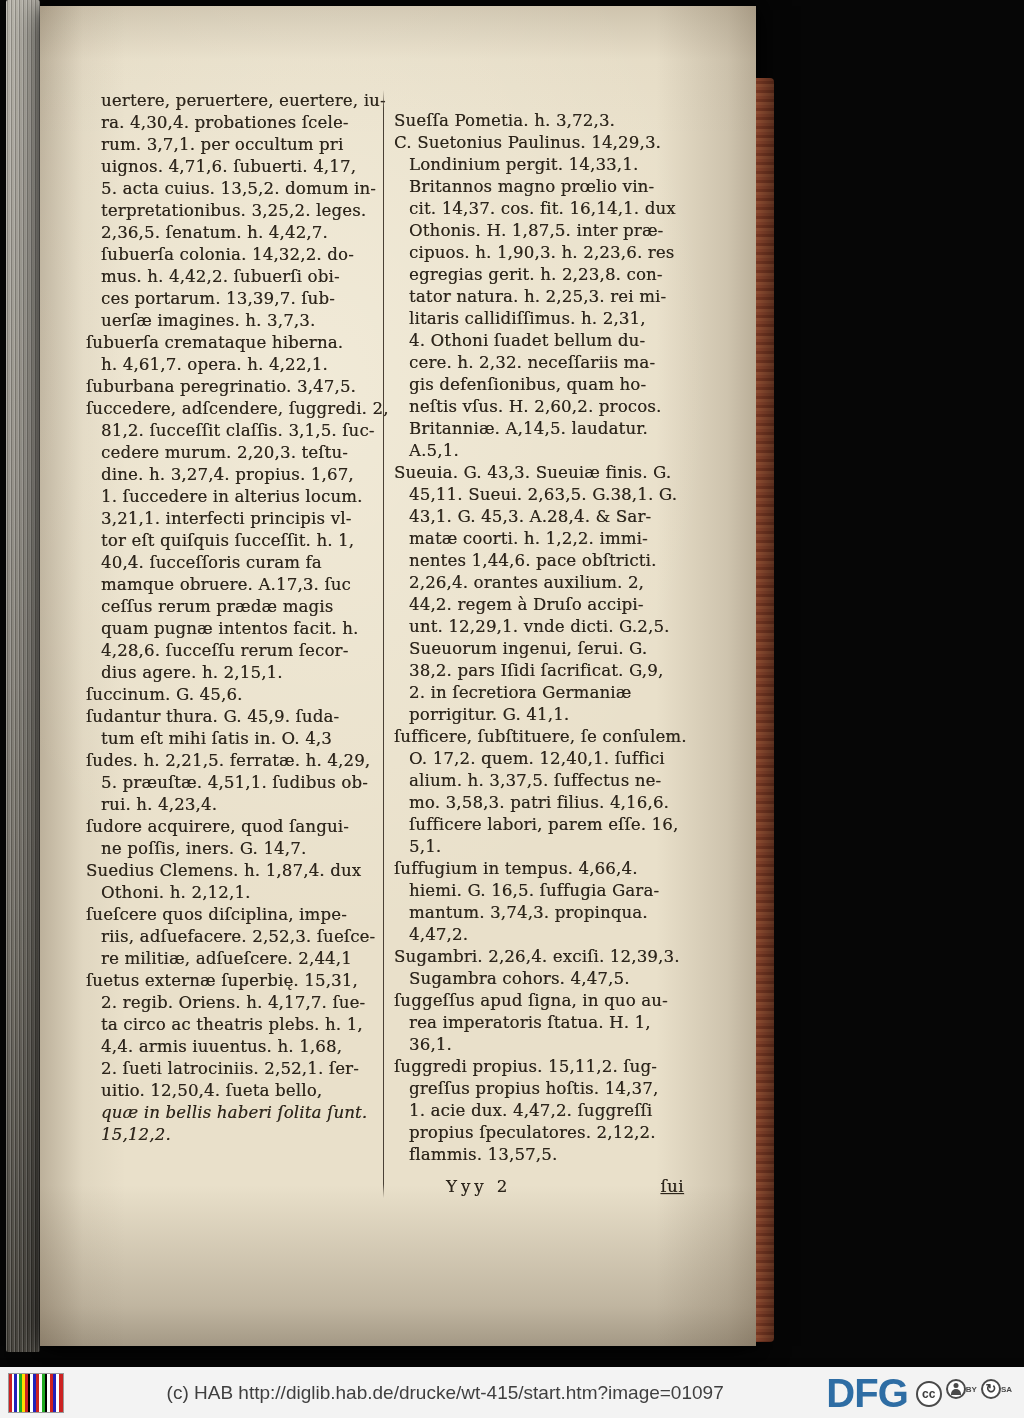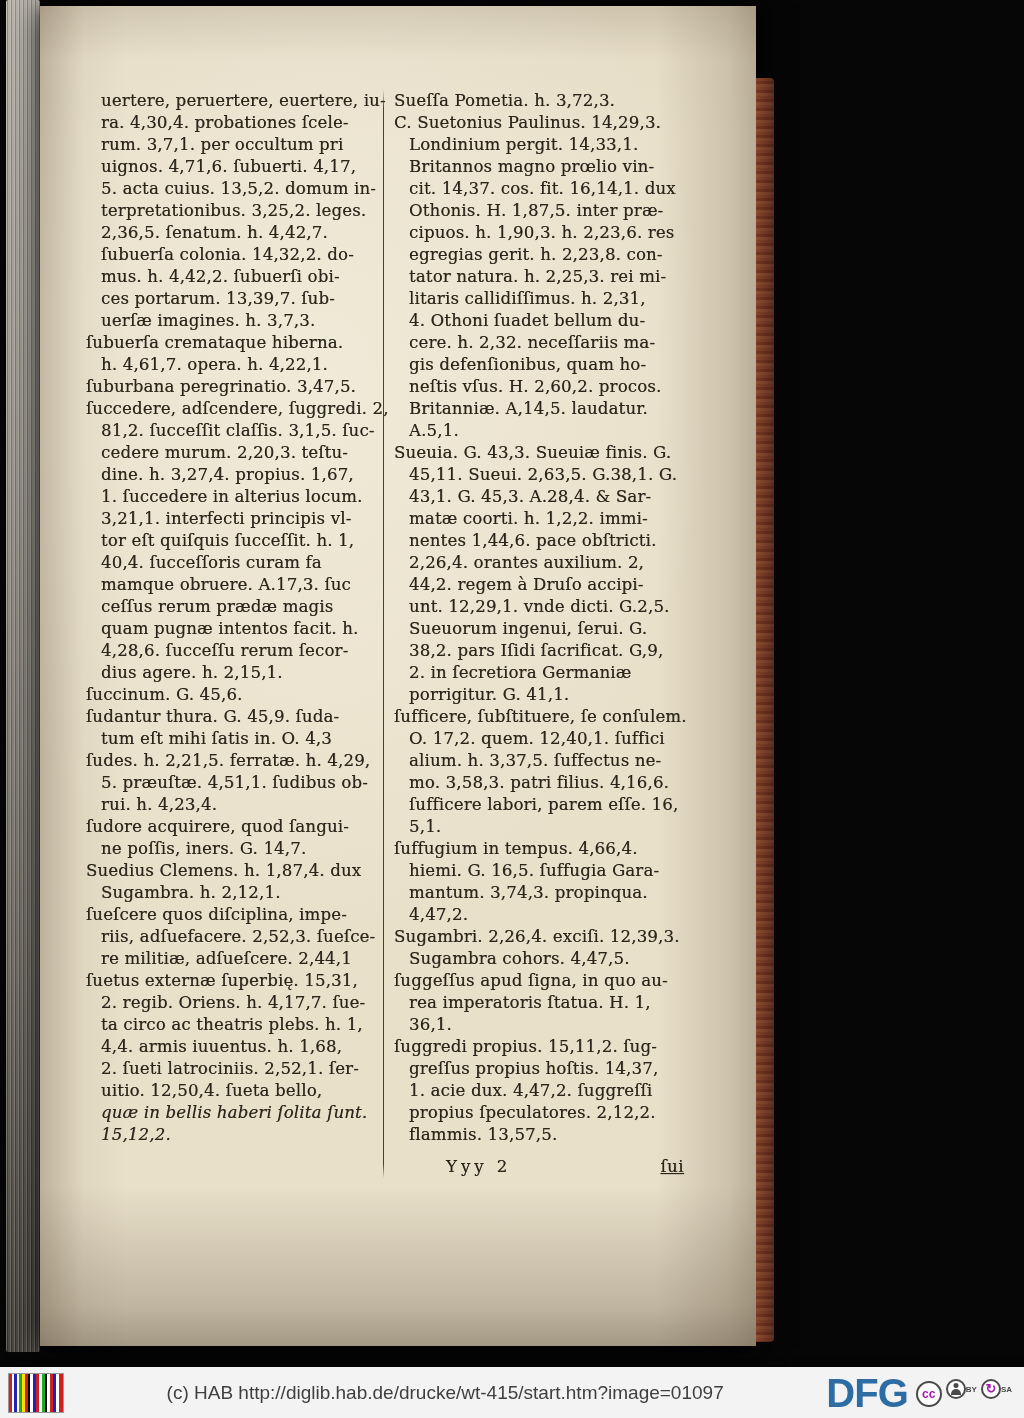--- a/index.html
+++ b/index.html
@@ -47,21 +47,21 @@
     display:flex;
     color:#2b241a;
     font-size:16.5px; line-height:22px;
     text-shadow:0.3px 0.3px 0.5px rgba(40,30,20,0.55);
   }
   .col-left { width:292px; }
   .divider {
     width:1px; margin:0 3px 0 5px;
     background:linear-gradient(180deg, rgba(74,65,54,0) 0, #4a4136 18px, #4a4136 calc(100% - 14px), rgba(74,65,54,0) 100%);
   }
-  .col-right-wrap { width:330px; padding-left:7px; }
+  .col-right-wrap { width:330px; padding-left:7px;margin-top:20px; }
   .tline { white-space:nowrap; letter-spacing:0.2px; }
   .tline.ind { padding-left:15px; }
   .tline.it { font-style:italic; }
 
   .sigrow {
     display:flex; justify-content:space-between;
     margin-top:10px; padding:0 40px 0 52px;gap:26px;
   }
   .sig { letter-spacing:4px; }
   .catch { letter-spacing:0.5px;text-decoration:underline; }
@@ -81,21 +81,21 @@
       #c22 27px 30px, #fff 30px 33px, #2a2 33px 36px, #000 36px 38px, #fff 38px 41px,
       #c22 41px 44px, #22b 44px 47px, #fff 47px 50px, #c22 50px 54px);
     border:1px solid #999;
   }
   .attr-text { flex:1; text-align:center; font-size:19px; color:#3f3f3f; }
   .logos { display:flex; align-items:center; gap:8px; margin-right:12px; flex:0 0 auto; }
   .dfg { font-size:40px; font-weight:bold; color:#2e6da4; letter-spacing:-1px; line-height:1; }
   .cc-group { display:flex; align-items:flex-start; gap:4px; }
   .cc-circle {
     border:2px solid #4a4a4a; border-radius:50%;
-    color:#a21caf; background:#fff;
+    color:#404040; background:#fff;
     display:flex; align-items:center; justify-content:center;
     font-weight:bold; box-sizing:border-box;
   }
   .cc-cc { width:26px; height:26px; font-size:12px; margin-top:2px; }
   .cc-small { width:20px; height:20px; font-size:11px; position:relative; }
   .cc-item { display:flex; flex-direction:row; align-items:center; }
   .cc-sub { font-size:8px; color:#4a4a4a; font-weight:bold; margin-top:1px; }
   .icon-person::before {
     content:""; position:absolute; top:2px; left:50%; transform:translateX(-50%);
     width:5px; height:5px; border-radius:50%; background:#4a4a4a;
@@ -144,21 +144,21 @@
           <div class="tline ind">dius agere. h. 2,15,1.</div>
           <div class="tline">ſuccinum. G. 45,6.</div>
           <div class="tline">ſudantur thura. G. 45,9. ſuda-</div>
           <div class="tline ind">tum eſt mihi ſatis in. O. 4,3</div>
           <div class="tline">ſudes. h. 2,21,5. ferratæ. h. 4,29,</div>
           <div class="tline ind">5. præuſtæ. 4,51,1. ſudibus ob-</div>
           <div class="tline ind">rui. h. 4,23,4.</div>
           <div class="tline">ſudore acquirere, quod ſangui-</div>
           <div class="tline ind">ne poſſis, iners. G. 14,7.</div>
           <div class="tline">Suedius Clemens. h. 1,87,4. dux</div>
-          <div class="tline ind">Sugambra. h. 2,12,1.</div>
+          <div class="tline ind">Othoni. h. 2,12,1.</div>
           <div class="tline">ſueſcere quos diſciplina, impe-</div>
           <div class="tline ind">riis, adſuefacere. 2,52,3. ſueſce-</div>
           <div class="tline ind">re militiæ, adſueſcere. 2,44,1</div>
           <div class="tline">ſuetus externæ ſuperbię. 15,31,</div>
           <div class="tline ind">2. regib. Oriens. h. 4,17,7. ſue-</div>
           <div class="tline ind">ta circo ac theatris plebs. h. 1,</div>
           <div class="tline ind">4,4. armis iuuentus. h. 1,68,</div>
           <div class="tline ind">2. ſueti latrociniis. 2,52,1. ſer-</div>
           <div class="tline ind">uitio. 12,50,4. ſueta bello,</div>
           <div class="tline ind it">quæ in bellis haberi ſolita ſunt.</div>

